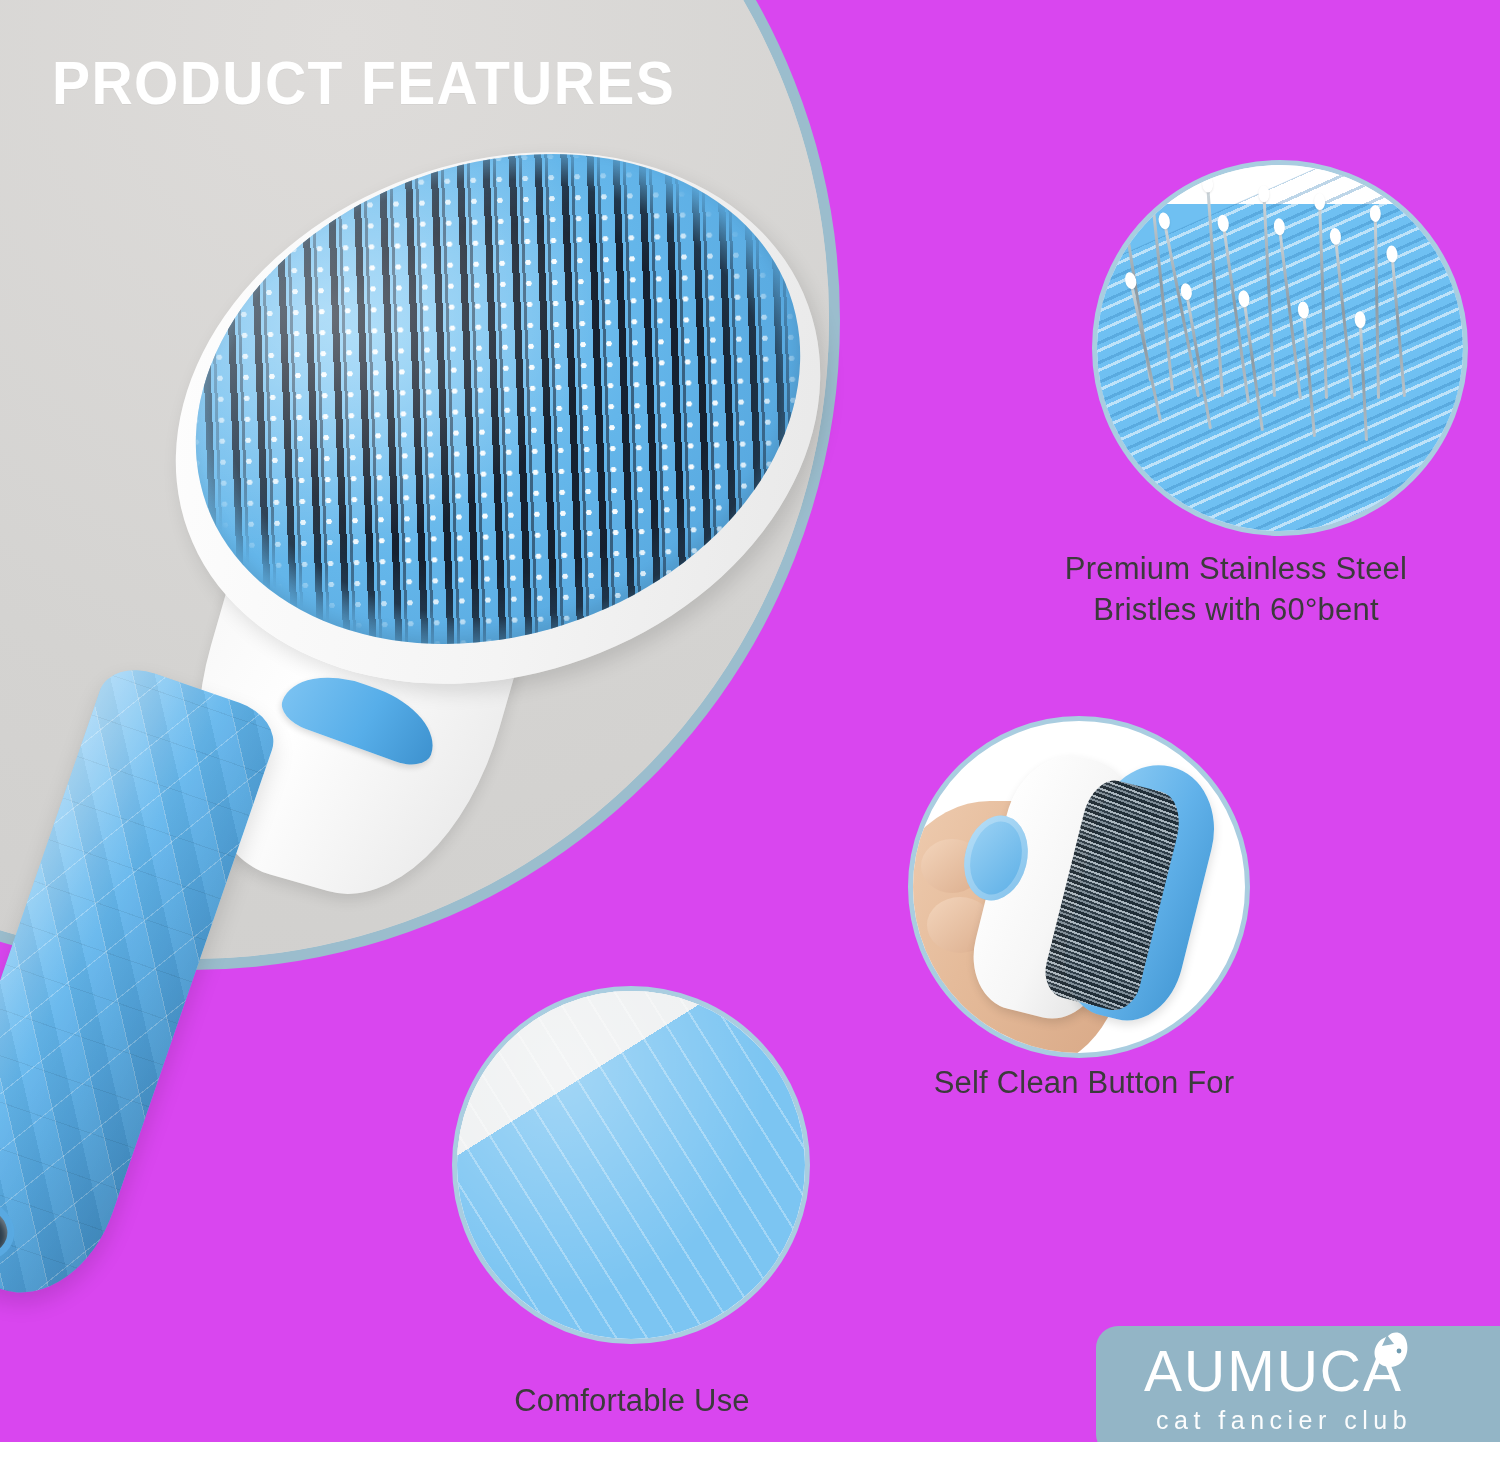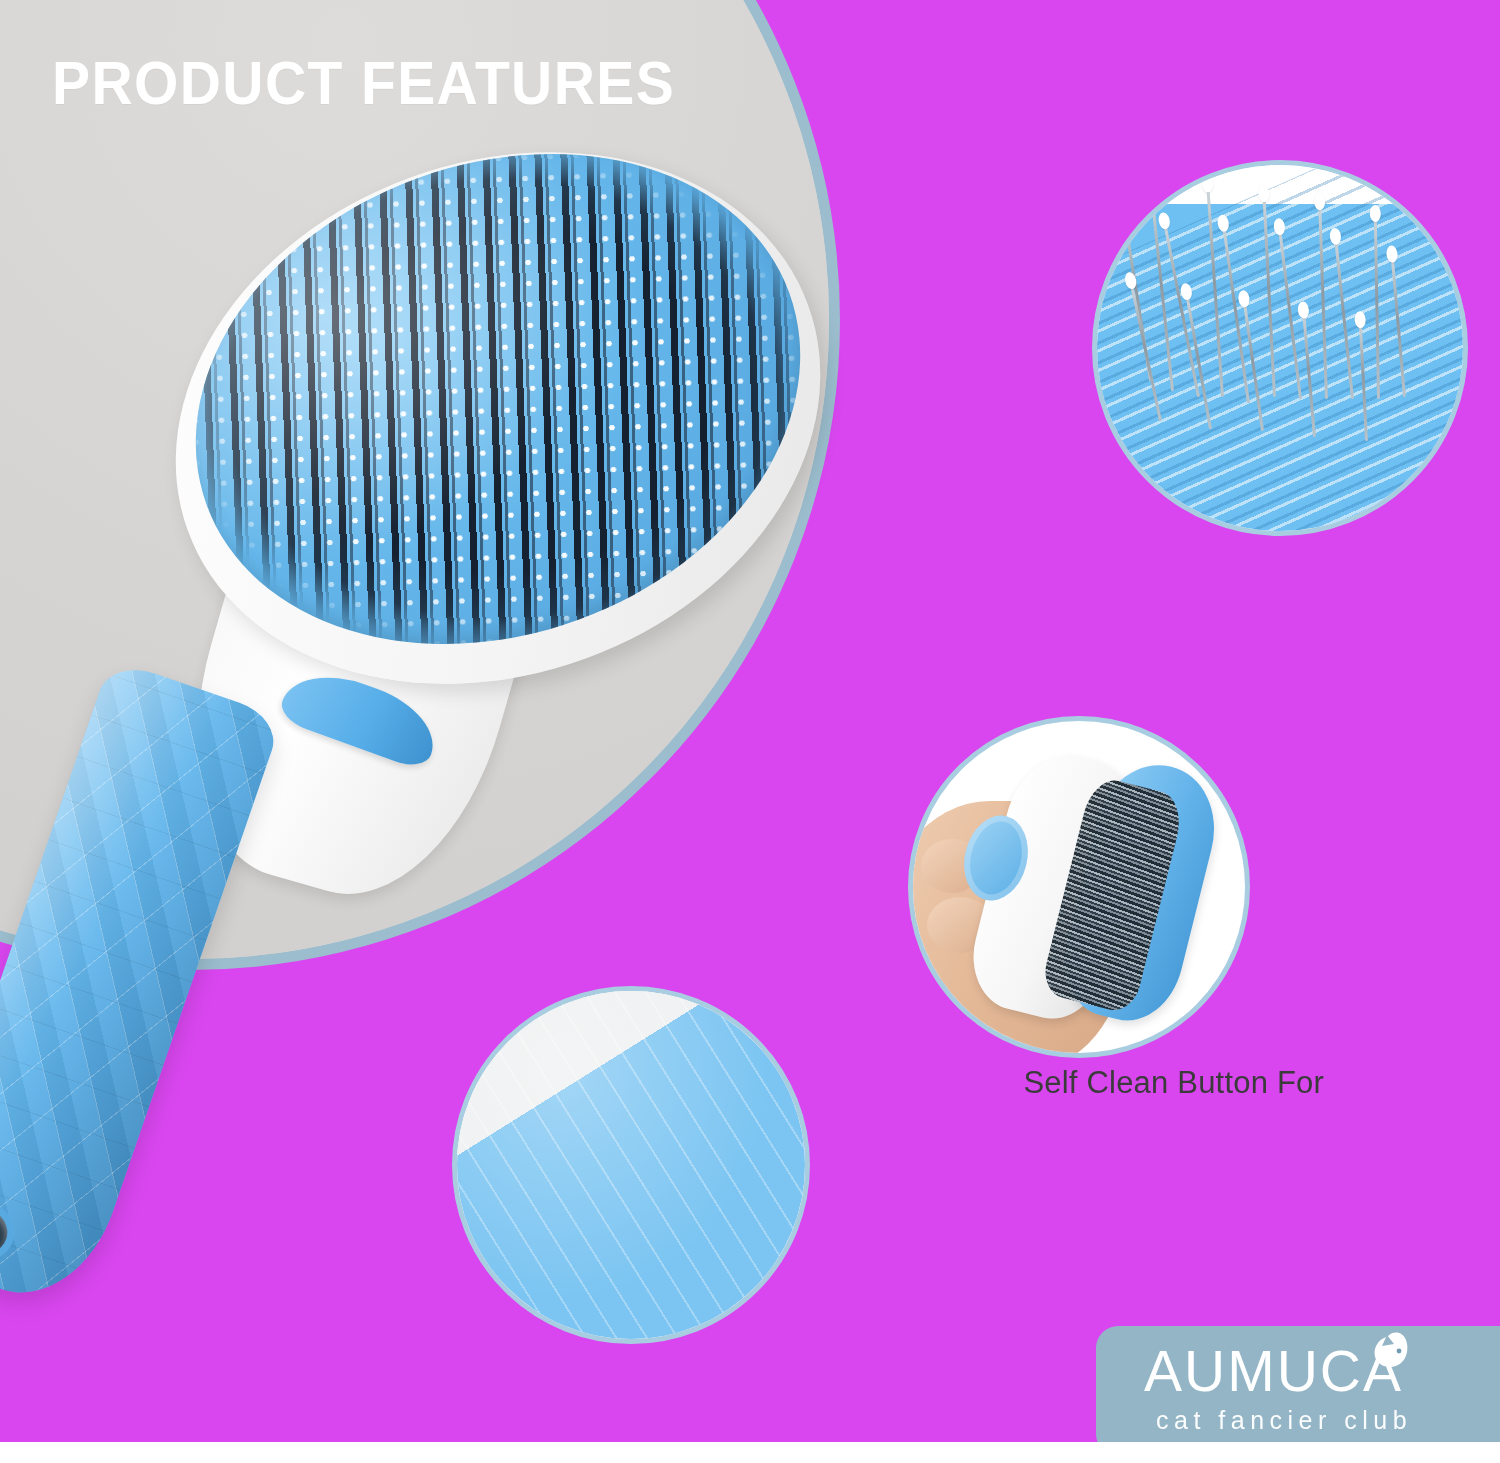--- a/index.html
+++ b/index.html
@@ -361,21 +361,21 @@
   .caption {
     position: absolute;
     color: #3b3b3b;
     font-size: 31px;
     line-height: 1.33;
     text-align: center;
     font-weight: 400;
     letter-spacing: .2px;
   }
   .caption-1 { left: 1040px; top: 548px; width: 392px; }
-  .caption-2 { left: 916px;  top: 1062px; width: 408px; text-align: right; }
+  .caption-2 { left: 880px;  top: 1062px; width: 408px; }
   .caption-3 { left: 430px;  top: 1380px; width: 404px; }
 
   
   .brand-badge {
     position: absolute;
     left: 1096px;
     top: 1326px;
     width: 440px;
     height: 130px;
     background: #93b5c6;
@@ -469,24 +469,29 @@
     <div class="thumb-ring"></div>
   </div>
 
   <div class="inset inset-3">
     <div class="band-wrap">
       <div class="band"></div>
       <div class="band-soft"></div>
     </div>
   </div>
 
+  <div class="caption caption-1">
+    <div>Premium Stainless Steel</div>
+    <div>Bristles with 60°bent</div>
+  </div>
   <div class="caption caption-2">
     <div>Self Clean Button For</div>
   </div>
   <div class="caption caption-3">
+    <div>Comfortable Use</div>
   </div>
 
   <div class="brand-badge">
     <div class="brand-row">
       <div class="brand-word">AUMUCA</div>
       <div class="cat-icon">
         <svg viewBox="0 0 52 48" width="52" height="48" aria-hidden="true">
           <path d="M30 4 C36 -2 45 0 48 8 C51 16 49 26 43 31 C36 37 24 36 19 29 C14 22 17 12 24 7 Z" fill="#ffffff"></path>
           <path d="M29 3 L24 14 L36 12 Z" fill="#93b5c6"></path>
           <circle cx="41" cy="19" r="2.4" fill="#6f9cb1"></circle>

